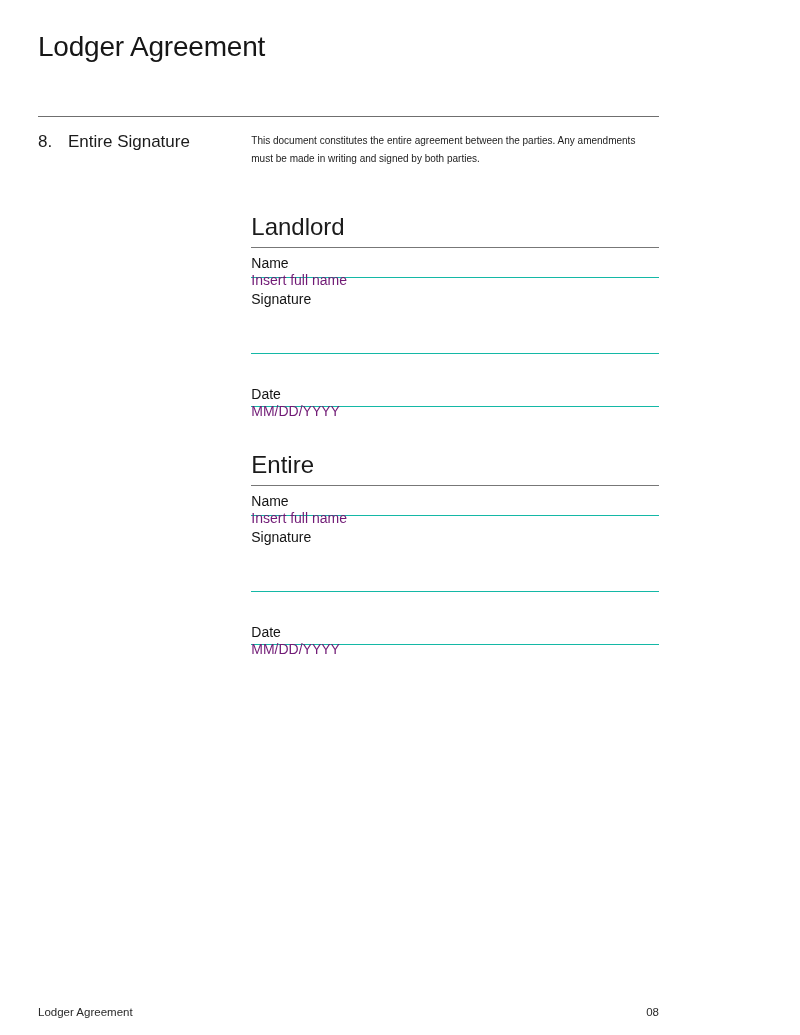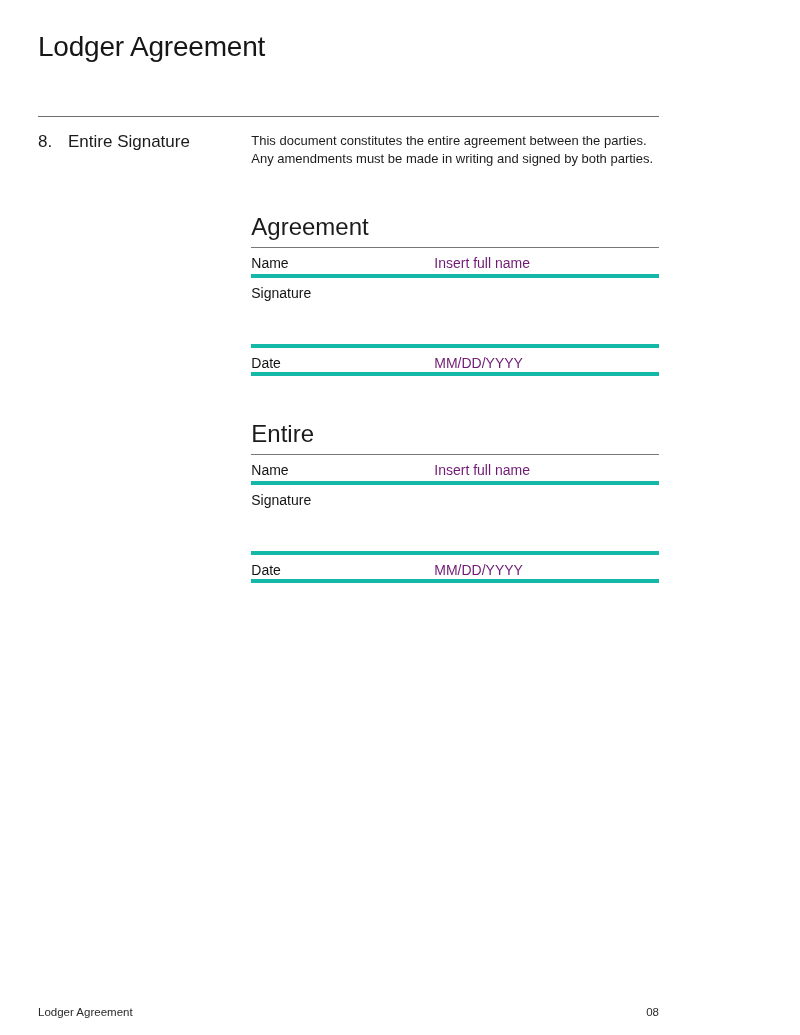--- a/index.html
+++ b/index.html
@@ -38,45 +38,46 @@
   .left-col {
     width: 249px;
     display: flex;
     font-size: 17px;
     line-height: 20px;
     color: #1b1b1b;
   }
   .section-number { width: 30px; }
   .right-col { width: 476px; }
   .section-body {
-    font-size: 13px;
+    font-size: 10px;
     line-height: 18px;
     color: #1c1c1c;
   }
   .sig-block-first { margin-top: 46px; }
   .sig-block-second { margin-top: 45px; }
   .sig-heading {
     font-size: 24px;
     line-height: 26px;
     font-weight: 400;
     color: #1b1b1b;
     padding-bottom: 7px;
     border-bottom: 1px solid #777777;
   }
   .sig-row {
     display: flex;
     align-items: flex-start;
-    border-bottom: 4px solid #14b8a6;
+    border-bottom: 1px solid #14b8a6;
     padding-top: 7px;
     font-size: 14px;
     line-height: 17px;
+    flex-direction: column;
   }
   .sig-row.row-name      { height: 30px; }
-  .sig-row.row-signature { height: 70px; }
-  .sig-row.row-date      { height: 28px; }
+  .sig-row.row-signature { height: 70px; margin-top: 6px; }
+  .sig-row.row-date      { height: 28px; margin-top: 25px; }
   .sig-label {
     width: 183px;
     font-weight: 500;
     color: #141414;
   }
   .sig-value {
     flex: 1;
     font-weight: 400;
     color: #701a75;
   }
@@ -106,21 +107,21 @@
     <div class="left-col">
       <span class="section-number">8.</span>
       <span class="section-title">Entire Signature</span>
     </div>
 
     <div class="right-col">
 
       <p class="section-body">This document constitutes the entire agreement between the parties. Any amendments must be made in writing and signed by both parties.</p>
 
       <div class="sig-block sig-block-first">
-        <div class="sig-heading">Agreement</div>
+        <div class="sig-heading">Landlord</div>
         <div class="sig-row row-name">
           <span class="sig-label">Name</span>
           <span class="sig-value">Insert full name</span>
         </div>
         <div class="sig-row row-signature">
           <span class="sig-label">Signature</span>
           <span class="sig-value"></span>
         </div>
         <div class="sig-row row-date">
           <span class="sig-label">Date</span>

